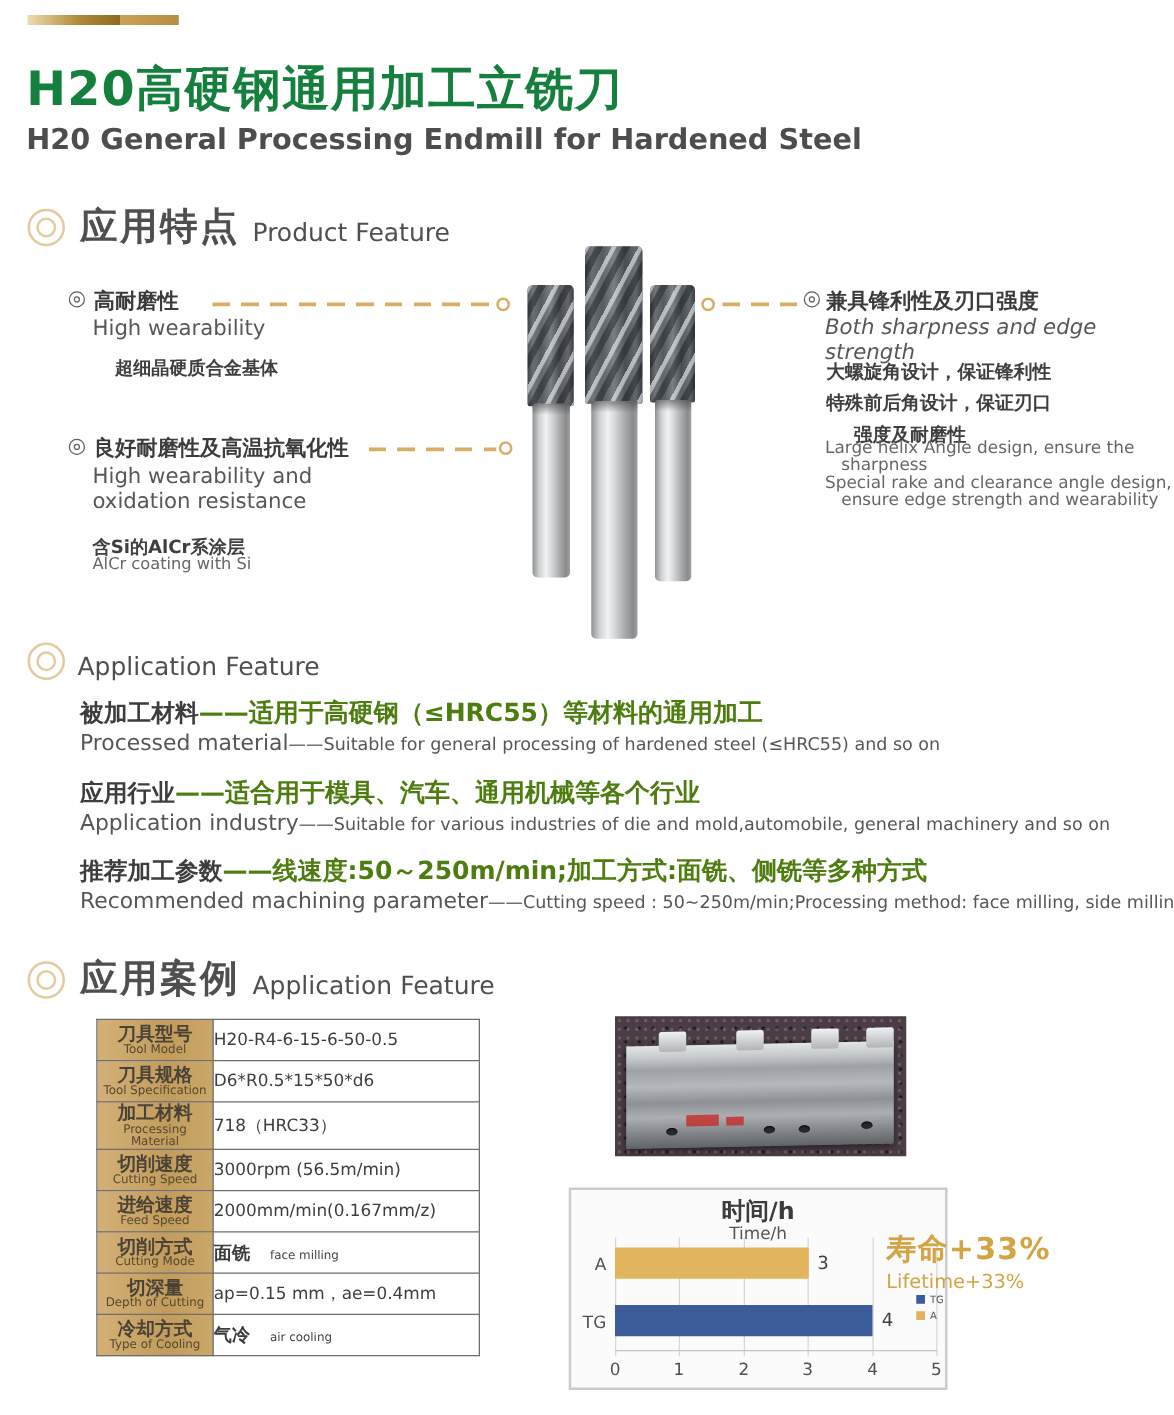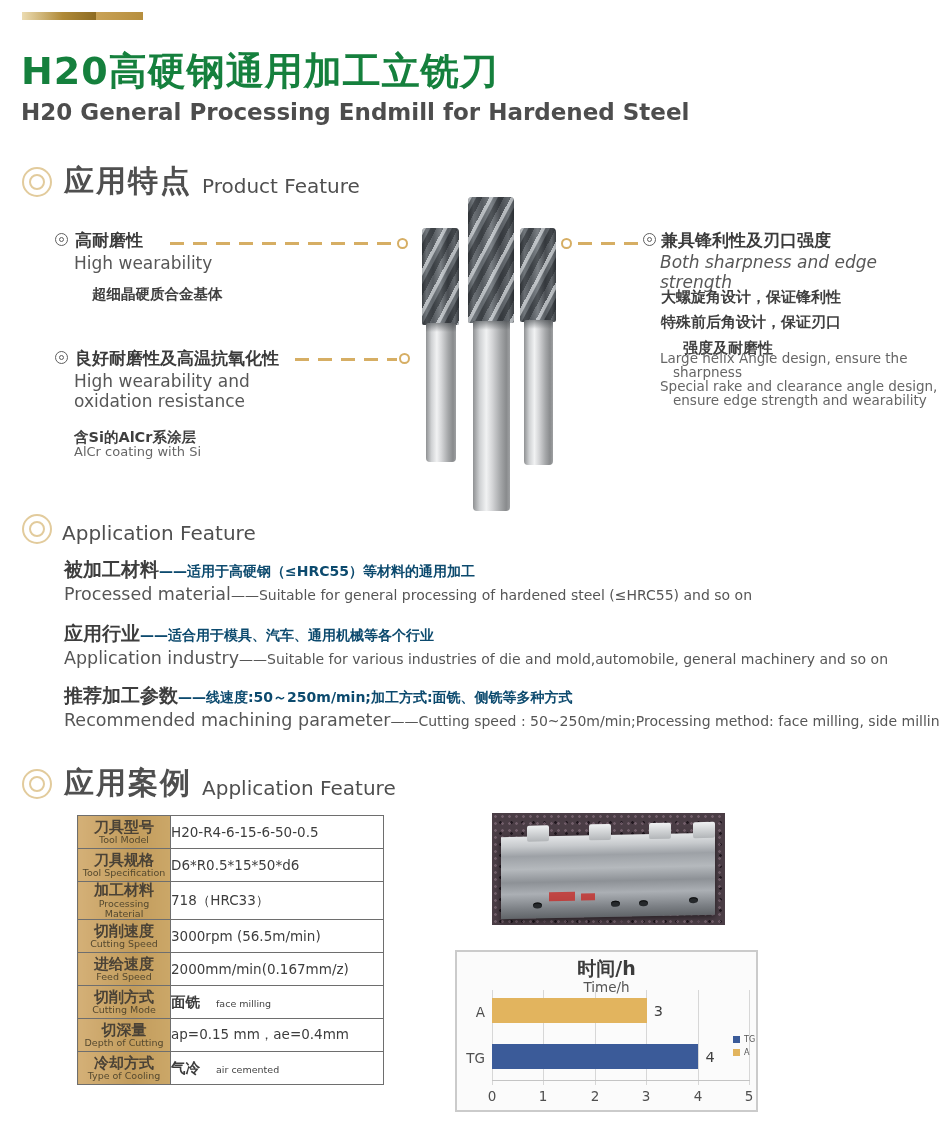--- a/index.html
+++ b/index.html
@@ -33,21 +33,21 @@
   .f-line-cn{position:absolute;font-size:15px;font-weight:bold;color:#3f3f3f;white-space:nowrap;}
   .f-para-en{position:absolute;font-size:13.5px;color:#666;line-height:1.04;padding-left:13px;text-indent:-13px;width:290px;}
   
   .head{position:absolute;border-radius:4px 4px 2px 2px;background:linear-gradient(90deg,#3e4246 0%,#6a6f74 12%,#565b60 30%,#7a7f84 50%,#4a4e53 70%,#62676c 88%,#3a3e42 100%);overflow:hidden;}
   .head i{position:absolute;inset:0;background:repeating-linear-gradient(118deg,rgba(238,242,245,.62) 0 3px,rgba(130,138,144,.25) 4px 7px,rgba(22,26,30,.42) 8px 13px,transparent 13px 19px);}
   .shank{position:absolute;background:linear-gradient(90deg,#8f9193 0%,#cfd1d3 18%,#f1f2f3 36%,#d4d5d7 52%,#a5a7a9 74%,#898b8d 90%,#9ea0a2 100%);border-radius:2px 2px 4px 4px;}
   .shank i{position:absolute;top:0;left:0;right:0;height:9px;background:linear-gradient(180deg,rgba(55,60,64,.55),transparent);}
   
   .app-item{position:absolute;left:64px;white-space:nowrap;}
   .app-cn .term{font-size:19px;font-weight:bold;color:#3d3d3d;}
-  .app-cn .desc{font-size:14px;font-weight:bold;color:#0c4a6e;}
+  .app-cn .desc{font-size:20px;font-weight:bold;color:#4d7c0f;}
   .app-en{margin-top:1px;}
   .app-en .term{font-size:17.5px;color:#565656;}
   .app-en .desc{font-size:14px;color:#565656;}
   
   table.case{position:absolute;left:77px;top:815px;border-collapse:collapse;table-layout:fixed;width:307px;}
   table.case td{border:1px solid #6e6e6e;padding:0;vertical-align:middle;}
   td.lab{width:93px;background:linear-gradient(90deg,#d4b077 0%,#c29c5c 60%,#cba768 100%);text-align:center;}
   td.lab .cn{display:block;font-size:15px;font-weight:bold;color:#4a4236;line-height:1.1;}
   td.lab .en{display:block;font-size:9.5px;color:#55492f;line-height:1.1;}
   td.val{background:#fff;padding-left:13px;font-size:13.5px;color:#3d3d3d;}
@@ -240,21 +240,21 @@
             <span class="cn">切深量</span>
             <span class="en">Depth of Cutting</span>
           </td>
       <td class="val"><span>ap=0.15 mm，ae=0.4mm</span></td>
     </tr>
     <tr class="r">
       <td class="lab">
             <span class="cn">冷却方式</span>
             <span class="en">Type of Cooling</span>
           </td>
-      <td class="val"><span class="big">气冷</span><span class="small">air cemented</span></td>
+      <td class="val"><span class="big">气冷</span><span class="small">air cooling</span></td>
     </tr>
   </tbody>
     </table>
 
   <div class="photo">
     <div class="block">
       <div class="clamp" style="left:26px;"></div>
       <div class="clamp" style="left:88px;"></div>
       <div class="clamp" style="left:148px;"></div>
       <div class="clamp" style="left:192px;"></div>
@@ -303,14 +303,18 @@
         <span class="leg-sq" style="background: rgb(59, 91, 153);"></span>
         <span class="leg-tx">TG</span>
       </div>
       <div class="leg-row">
         <span class="leg-sq" style="background: rgb(226, 180, 94);"></span>
         <span class="leg-tx">A</span>
       </div>
     </div>
   </div>
 
+  <div class="annot">
+    <div class="annot-cn">寿命+33%</div>
+    <div class="annot-en">Lifetime+33%</div>
+  </div>
 
 </div>
 
 </body></html>

